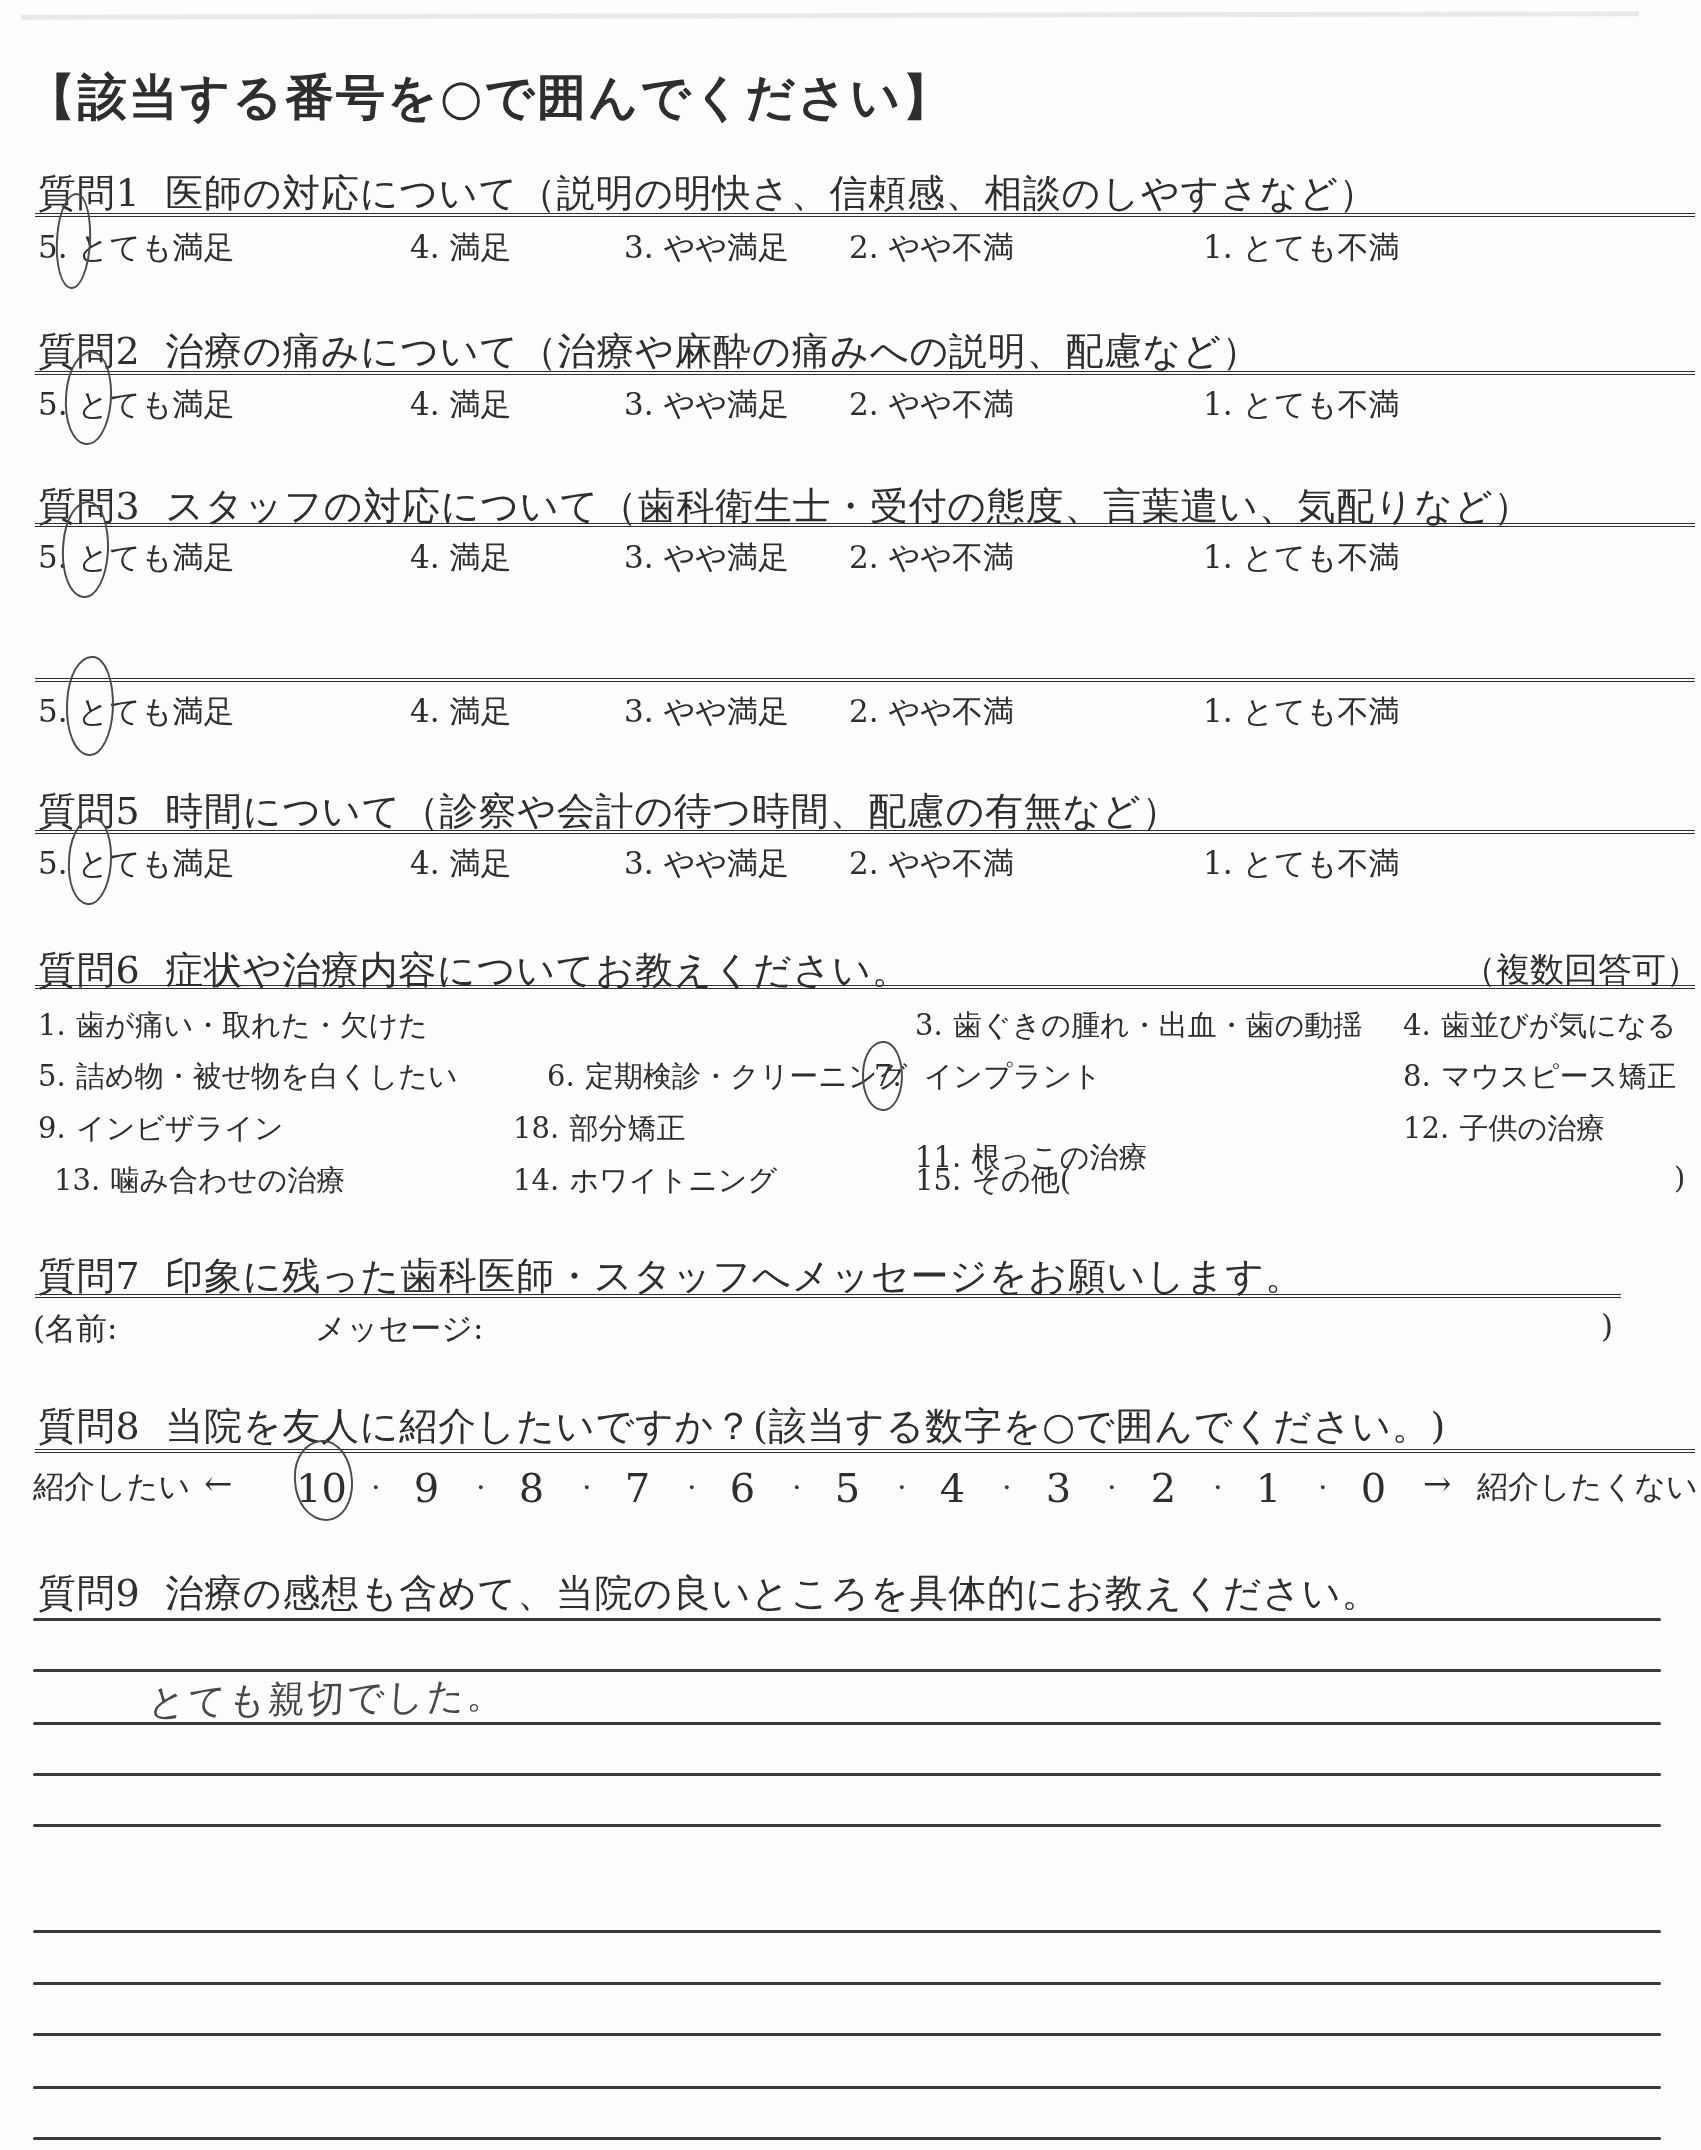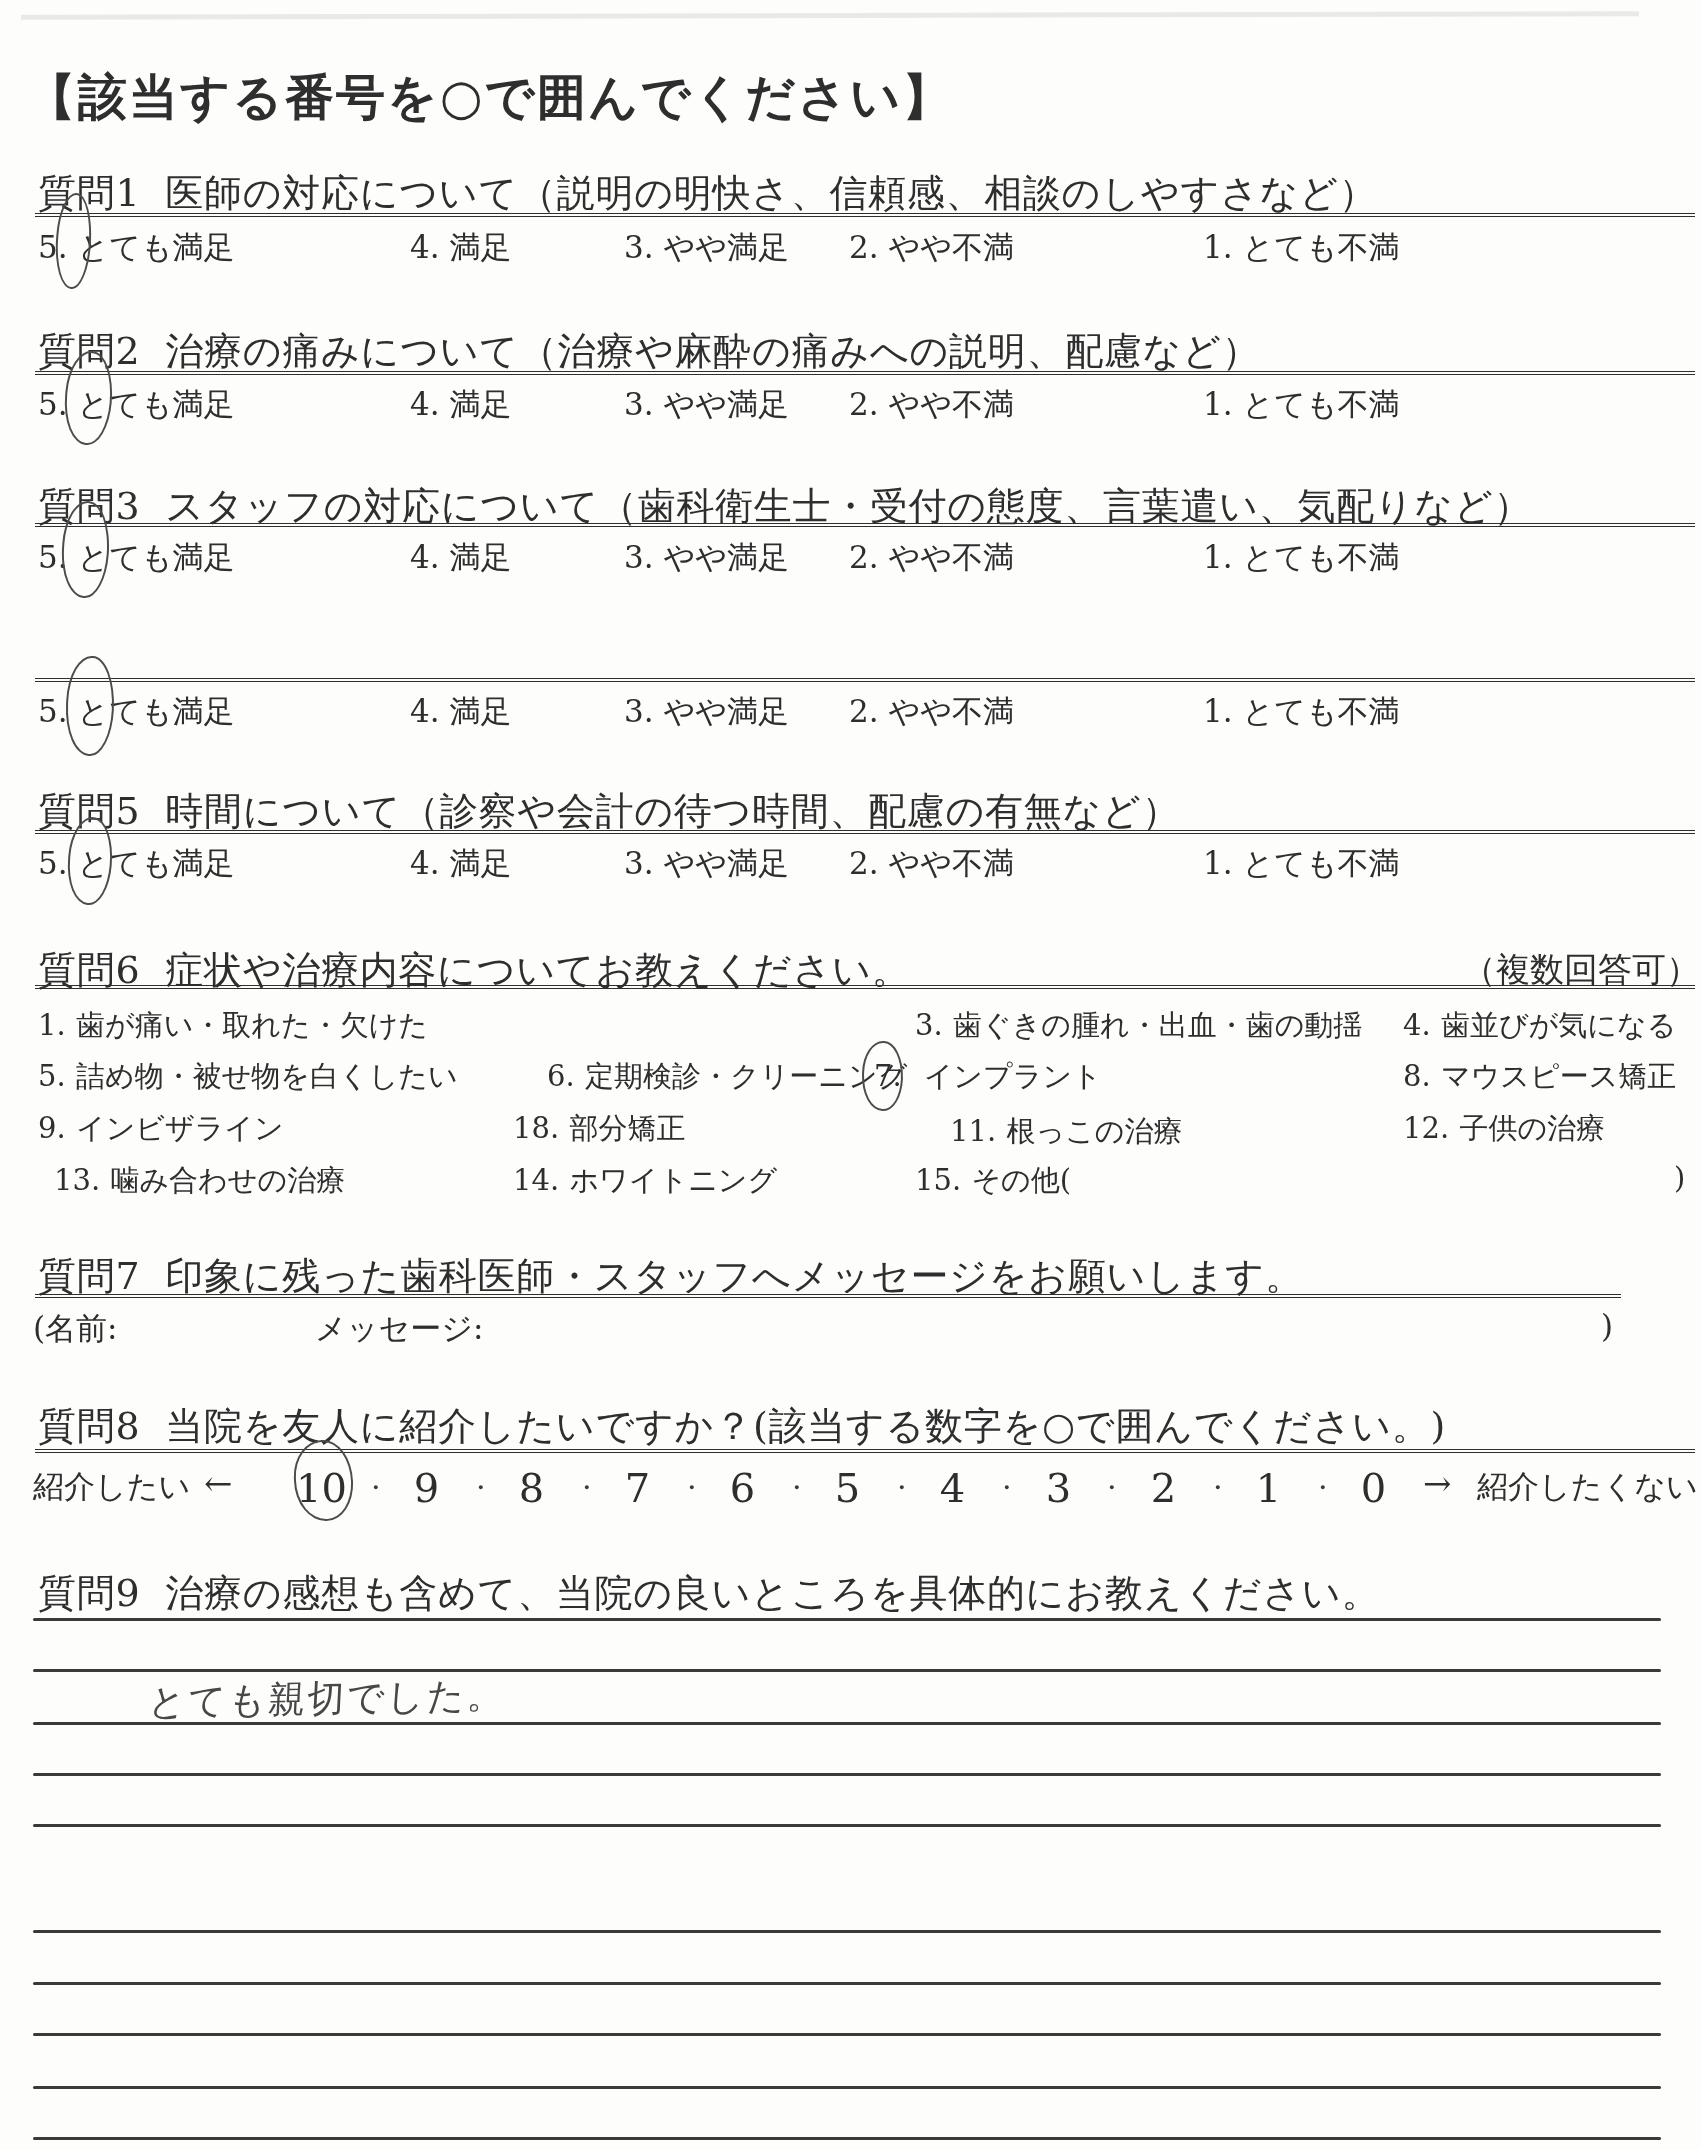--- a/index.html
+++ b/index.html
@@ -113,21 +113,21 @@
   <div class="abs q6item" style="left:915px; top:1006px;"><span class="num">3.</span><span>歯ぐきの腫れ・出血・歯の動揺</span></div>
   <div class="abs q6item" style="left:1403px; top:1006px;"><span class="num">4.</span><span>歯並びが気になる</span></div>
 
   <div class="abs q6item" style="left:38px;   top:1057px;"><span class="num">5.</span><span>詰め物・被せ物を白くしたい</span></div>
   <div class="abs q6item" style="left:513px;  top:1057px;margin-left:34px;"><span class="num">6.</span><span>定期検診・クリーニング</span></div>
   <div class="abs q6item item7" style="left:874px; top:1057px;"><span class="num">7.</span><span>インプラント</span></div>
   <div class="abs q6item" style="left:1403px; top:1057px;"><span class="num">8.</span><span>マウスピース矯正</span></div>
 
   <div class="abs q6item" style="left:38px;   top:1109px;"><span class="num">9.</span><span>インビザライン</span></div>
   <div class="abs q6item" style="left:513px;  top:1109px;"><span class="num">18.</span><span>部分矯正</span></div>
-  <div class="abs q6item" style="left:915px; top:1112px;margin-left:35px;"><span class="num">11.</span><span>根っこの治療</span></div>
+  <div class="abs q6item" style="left:915px; top:1138px;"><span class="num">11.</span><span>根っこの治療</span></div>
   <div class="abs q6item" style="left:1403px; top:1109px;"><span class="num">12.</span><span>子供の治療</span></div>
 
   <div class="abs q6item" style="left:54px;   top:1161px;"><span class="num">13.</span><span>噛み合わせの治療</span></div>
   <div class="abs q6item" style="left:513px;  top:1161px;"><span class="num">14.</span><span>ホワイトニング</span></div>
   <div class="abs q6item" style="left:915px; top:1161px;"><span class="num">15.</span><span>その他(</span></div>
   <div class="abs q6item" style="left:1674px; top:1161px;">)</div>
   <div class="circle" style="left:862px; top:1041px; width:37px; height:66px; transform:rotate(2deg);"></div>
 
   <div class="abs qhead" style="left:38px; top:1251px;">
     <span class="qlabel">質問7</span><span>印象に残った歯科医師・スタッフへメッセージをお願いします。</span>

